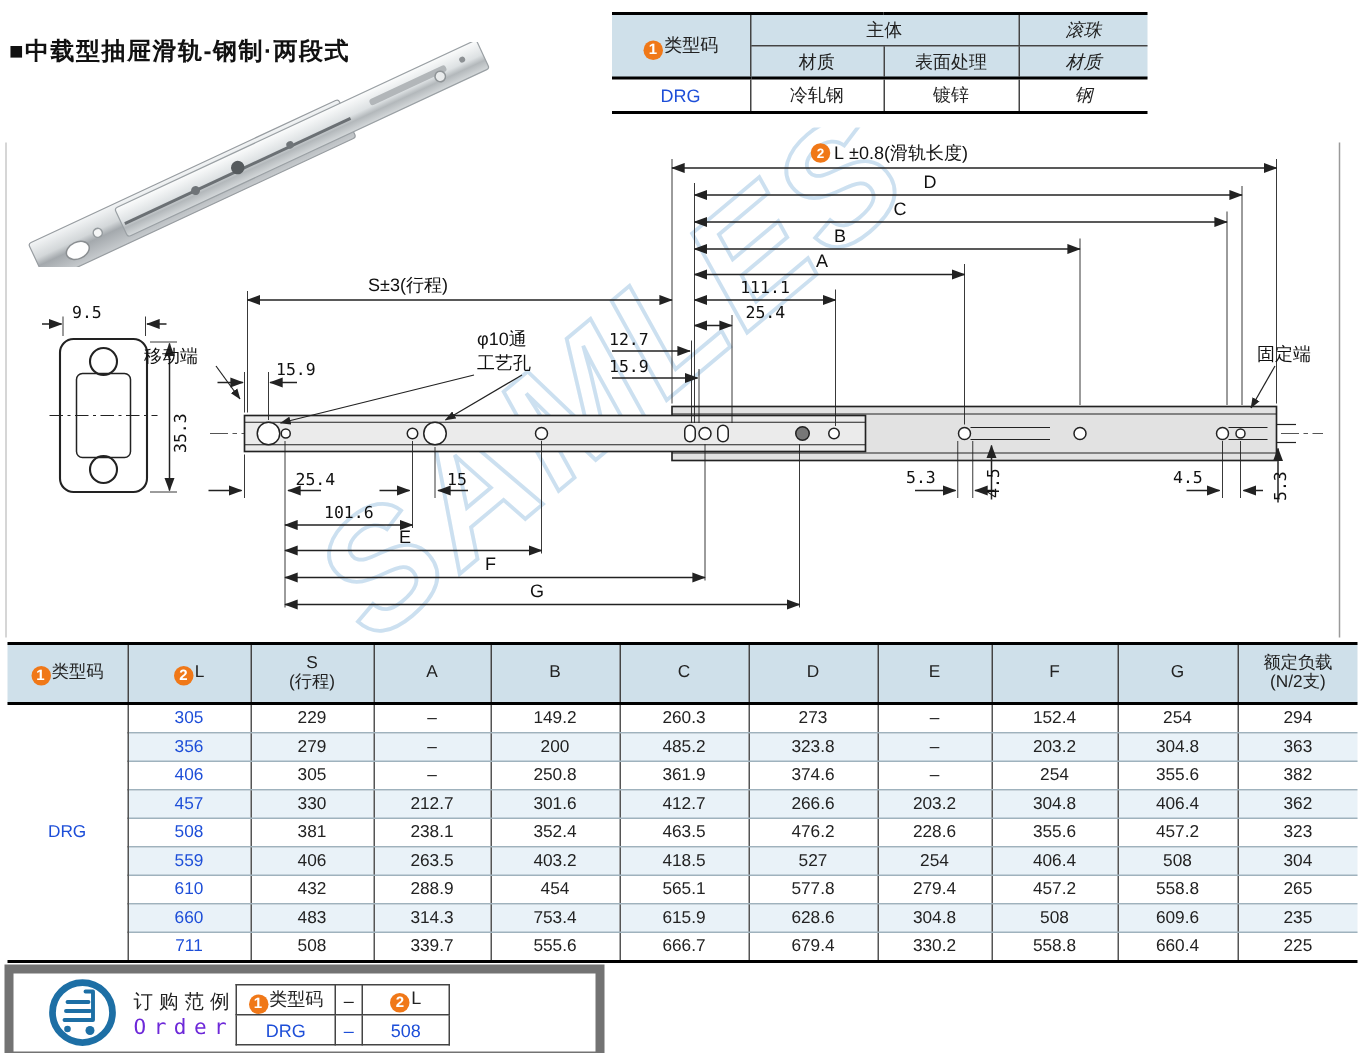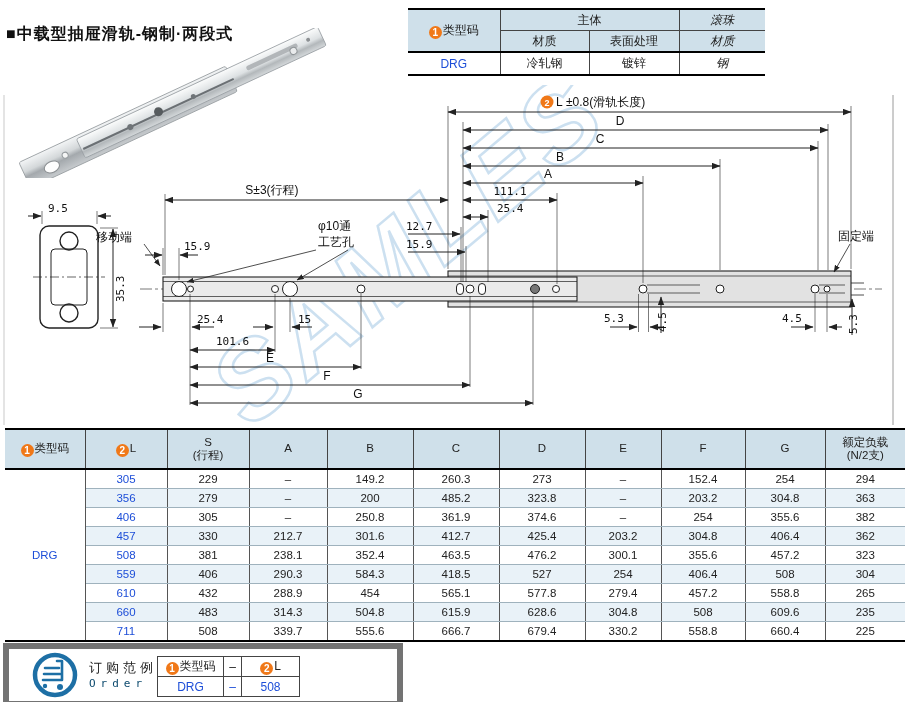--- a/index.html
+++ b/index.html
@@ -30,21 +30,21 @@
   .sizes th:last-child,.sizes td:last-child{border-right:none;}
   .sizes tbody tr:nth-child(even){background:#e9f2f8;}
   .sizes td.typecell{background:#fff;border-top:none;border-bottom:none;}
   .blue{color:#1d4ed8;}
   .circ{display:inline-block;width:13px;height:13px;border-radius:50%;background:#f07818;color:#fff;
         font-size:10px;line-height:13px;text-align:center;font-weight:bold;vertical-align:-2px;margin-right:1px;}
 
   
   .order-box{position:absolute;left:3px;top:643px;width:388px;height:52px;border:6px solid #737373;}
   .order-cn{position:absolute;left:80px;top:10px;font-size:13px;letter-spacing:4px;color:#222;}
-  .order-en{position:absolute;left:80px;top:28px;font-size:11px;letter-spacing:5px;color:#0c4a6e;
+  .order-en{position:absolute;left:80px;top:28px;font-size:14px;letter-spacing:5px;color:#6d28d9;
             font-family:"DejaVu Sans Mono",monospace;}
   .cart{position:absolute;left:22px;top:2px;}
   .order-tbl{position:absolute;left:148px;top:7px;border-collapse:collapse;table-layout:fixed;font-size:12px;}
   .order-tbl td{border:1px solid #444;text-align:center;height:19px;padding:0 4px;}
   .dim{font-family:"DejaVu Sans Mono",monospace;font-size:11px;fill:#111;}
   .dimL{font-size:12px;fill:#111;}
   .cn{font-size:12px;fill:#111;}
 </style>
 </head>
 <body>
@@ -350,43 +350,43 @@
         <td>254</td>
         <td>355.6</td>
         <td>382</td>
       </tr>
       <tr>
         <td class="blue">457</td>
         <td>330</td>
         <td>212.7</td>
         <td>301.6</td>
         <td>412.7</td>
-        <td>425.4</td>
+        <td>266.6</td>
         <td>203.2</td>
         <td>304.8</td>
         <td>406.4</td>
         <td>362</td>
       </tr>
       <tr>
         <td class="blue">508</td>
         <td>381</td>
         <td>238.1</td>
         <td>352.4</td>
         <td>463.5</td>
         <td>476.2</td>
-        <td>300.1</td>
+        <td>228.6</td>
         <td>355.6</td>
         <td>457.2</td>
         <td>323</td>
       </tr>
       <tr>
         <td class="blue">559</td>
         <td>406</td>
-        <td>290.3</td>
-        <td>584.3</td>
+        <td>263.5</td>
+        <td>403.2</td>
         <td>418.5</td>
         <td>527</td>
         <td>254</td>
         <td>406.4</td>
         <td>508</td>
         <td>304</td>
       </tr>
       <tr>
         <td class="blue">610</td>
         <td>432</td>
@@ -396,21 +396,21 @@
         <td>577.8</td>
         <td>279.4</td>
         <td>457.2</td>
         <td>558.8</td>
         <td>265</td>
       </tr>
       <tr>
         <td class="blue">660</td>
         <td>483</td>
         <td>314.3</td>
-        <td>504.8</td>
+        <td>753.4</td>
         <td>615.9</td>
         <td>628.6</td>
         <td>304.8</td>
         <td>508</td>
         <td>609.6</td>
         <td>235</td>
       </tr>
       <tr>
         <td class="blue">711</td>
         <td>508</td>

